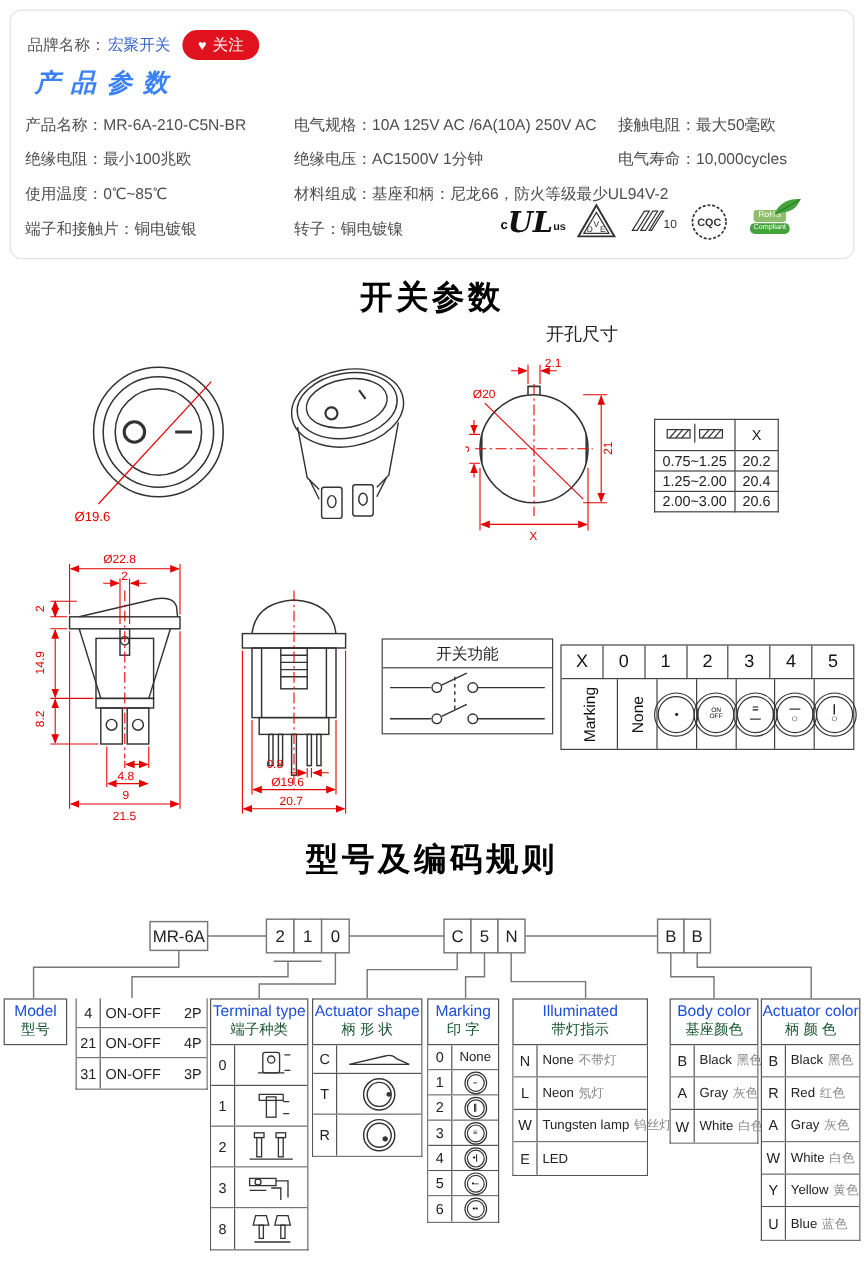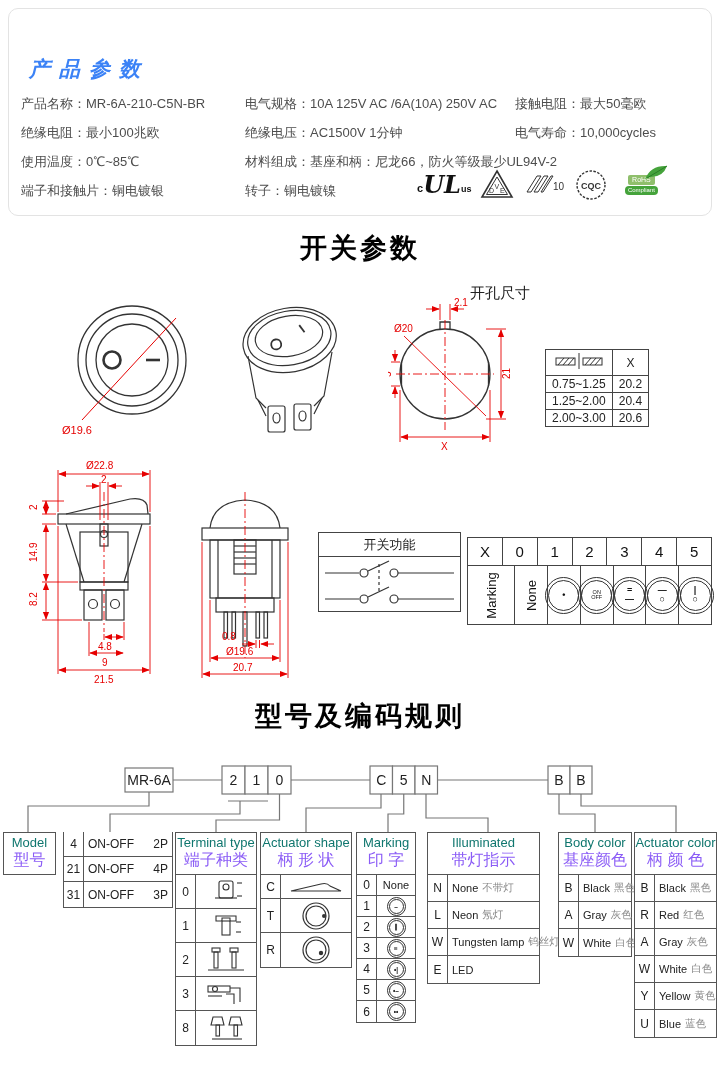--- a/index.html
+++ b/index.html
@@ -48,22 +48,22 @@
   .xtable .xrow2 .xc{border-bottom:none}
   .xtable .xc:last-child{border-right:none}
   .xc .rot{transform:rotate(-90deg);white-space:nowrap;font-size:13px}
   .mkx{width:31px;height:31px;border:1.5px solid #333;outline:1px solid #333;outline-offset:2px;border-radius:50%;display:flex;flex-direction:column;align-items:center;justify-content:center;line-height:1;color:#111}
   .mkx .t,.mkx .b{font-size:9px;font-weight:bold}
   .mkx.onoff .t,.mkx.onoff .b{font-size:5.5px;font-weight:normal}
 
   
   .ct{position:absolute;top:0;background:#fff}
   .ct-hdr{border:1.5px solid #555;text-align:center;padding:2px 0 3px;background:#fff;position:relative;z-index:2}
-  .ct-hdr .en{font-size:13px;color:#0f766e}
-  .ct-hdr .zh{font-size:16px;color:#8b5cf6}
+  .ct-hdr .en{font-size:13px;color:#1d4ed8}
+  .ct-hdr .zh{font-size:12px;color:#14532d}
   .ct-body{border:1.5px solid #555;border-top:none;position:relative;z-index:1}
   .ct-row{display:flex;align-items:stretch;border-bottom:1px solid #555;background:#fff}
   .ct-row:last-child{border-bottom:none}
   .ct-code{width:20px;flex:0 0 20px;border-right:1px solid #555;display:flex;align-items:center;justify-content:center;font-size:12px;color:#222}
   .ct-val{flex:1;display:flex;align-items:center;padding:0 4px;font-size:12px;color:#222;white-space:nowrap}
   .ct-val .en{color:#222;font-size:11px;margin-right:4px}
   .ct-val .zh{color:#8a8a8a;font-size:10.5px}
   .mk{width:15px;height:15px;border:1px solid #333;outline:1px solid #333;outline-offset:1px;border-radius:50%;display:flex;align-items:center;justify-content:center;font-size:6.5px;font-weight:bold;color:#111;margin:0 auto}
 </style>
 </head>
@@ -71,20 +71,28 @@
 
 <svg width="0" height="0" style="position:absolute" aria-hidden="true">
   <defs>
     <marker id="ar" viewBox="0 0 10 10" refX="9" refY="5" markerWidth="8" markerHeight="8" orient="auto-start-reverse" markerUnits="userSpaceOnUse">
       <path d="M0,1 L10,5 L0,9 z" fill="#e60000"></path>
     </marker>
   </defs>
 </svg>
 
 <div class="card">
+  <div class="brand-row">
+    <span class="brand-label">品牌名称：</span>
+    <span class="brand-name" style="margin-left:-8px">宏聚开关</span>
+    <button class="follow-btn">
+      <span class="hrt">♥</span>
+      <span>关注</span>
+    </button>
+  </div>
   <div class="pp-title">产品参数</div>
 
   <div class="spec" style="left:12px;top:86px">产品名称：MR-6A-210-C5N-BR</div>
   <div class="spec" style="left:12px;top:115px">绝缘电阻：最小100兆欧</div>
   <div class="spec" style="left:12px;top:144px">使用温度：0℃~85℃</div>
   <div class="spec" style="left:12px;top:173px">端子和接触片：铜电镀银</div>
 
   <div class="spec" style="left:236px;top:86px">电气规格：10A  125V  AC /6A(10A) 250V  AC</div>
   <div class="spec" style="left:236px;top:115px">绝缘电压：AC1500V 1分钟</div>
   <div class="spec" style="left:236px;top:144px">材料组成：基座和柄：尼龙66，防火等级最少UL94V-2</div>
@@ -121,21 +129,21 @@
         <path d="M2,16 Q8,2 24,3 Q20,14 8,14 Z" fill="#45a33b"></path>
         <path d="M24,3 L4,15" stroke="#2c7d27" stroke-width="1" fill="none"></path>
       </svg>
       <span class="r1">RoHS</span>
       <span class="r2">Compliant</span>
     </div>
   </div>
 </div>
 
 <div class="sec-title" style="top:230px">开关参数</div>
-<div class="serif-label" style="left:455px;top:284px;width:90px;text-align:center;font-size:15px">开孔尺寸</div>
+<div class="serif-label" style="left:455px;top:269px;width:90px;font-size:15px">开孔尺寸</div>
 
 <svg class="abs" style="left:60px;top:296px" width="145" height="148">
   <g fill="none" stroke="#333" stroke-width="1.3">
     <circle cx="72" cy="64" r="54"></circle>
     <circle cx="72" cy="64" r="46"></circle>
     <circle cx="72" cy="64" r="36"></circle>
     <circle cx="52" cy="64" r="8.5" stroke-width="2.6"></circle>
     <line x1="86" y1="64" x2="100" y2="64" stroke-width="2.6"></line>
   </g>
   <line x1="22" y1="124" x2="116" y2="22" stroke="#e60000" stroke-width="1"></line>

